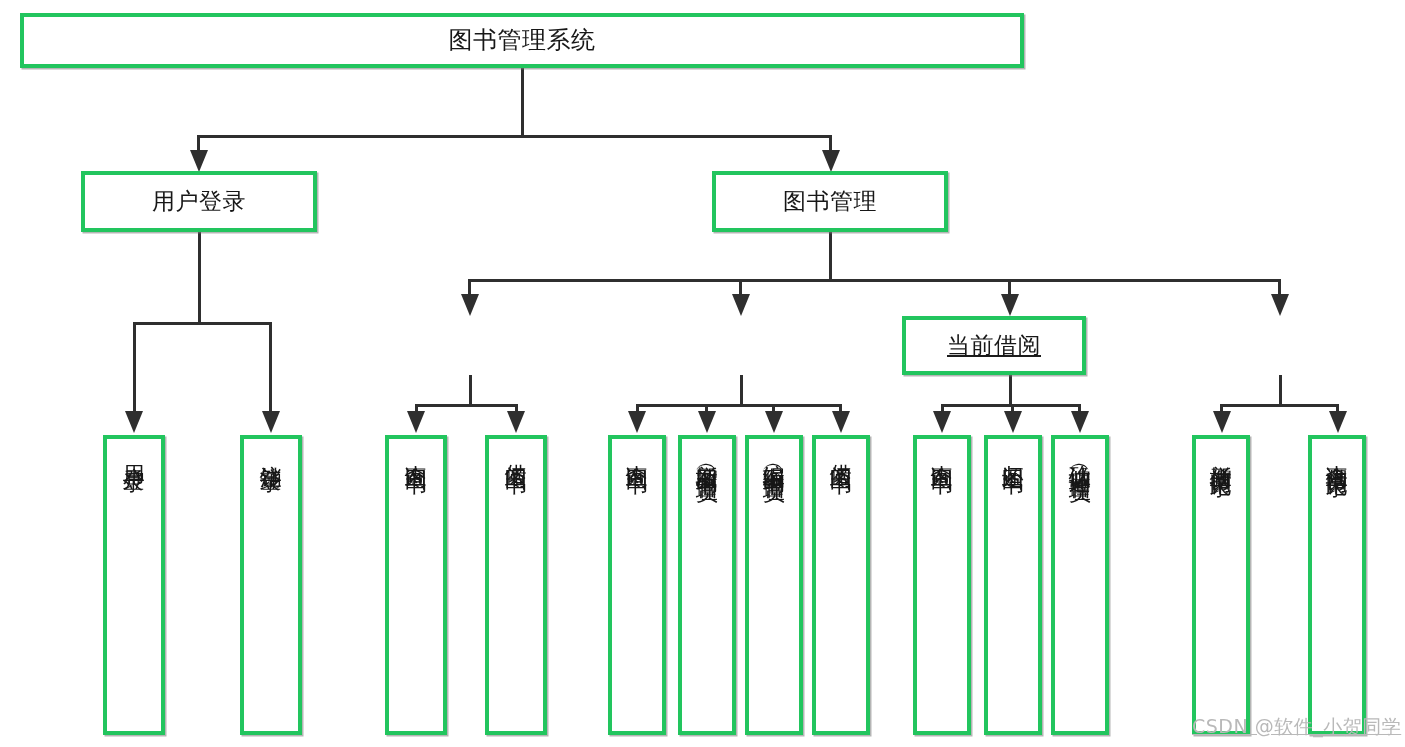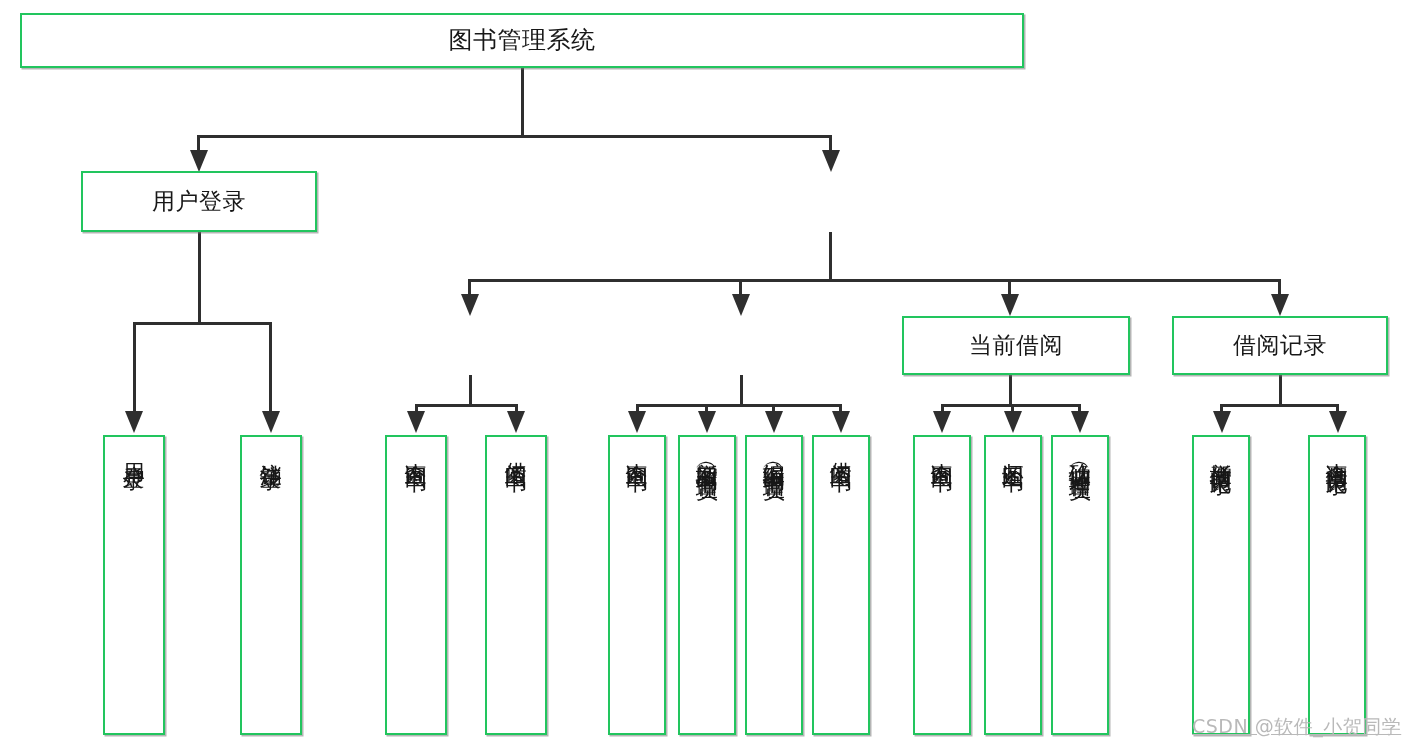--- a/index.html
+++ b/index.html
@@ -17,21 +17,21 @@
     width: 1405px;
     height: 747px;
     background: #ffffff;
     overflow: hidden;
   }
   
   .node {
     position: absolute;
     box-sizing: border-box;
     background: #ffffff;
-    border: 2px solid #22c55e;
+    border: 4px solid #22c55e;
     box-shadow: 1.5px 1.5px 0 0 rgba(120,120,120,0.55);
     display: flex;
     align-items: center;
     justify-content: center;
     text-align: center;
   }
   .node .label {
     display: block;
     line-height: 1.18;
     letter-spacing: 0.5px;
@@ -147,26 +147,26 @@
   <div class="wire v" style="left:1336px; top:404px; height:12px;"></div>
   <div class="arrow" style="left:1329px; top:411px;"></div>
 
   <div class="node h root" style="left:20px; top:13px; width:1004px; height:55px;">
     <span class="label">图书管理系统</span>
   </div>
 
   <div class="node h" style="left:81px; top:171px; width:236px; height:61px;">
     <span class="label">用户登录</span>
   </div>
-
-  <div class="node h" style="left:902px; top:316px; width:228px; height:59px;">
+  <div class="node h" style="left:712px; top:171px; width:236px; height:61px;">
+    <span class="label">图书管理</span>
+  </div>
+
+  <div class="node h" style="left:902px; top:316px; width:184px; height:59px;text-decoration:underline;">
     <span class="label">当前借阅</span>
-  </div>
-  <div class="node h" style="left:1172px; top:316px; width:216px; height:59px;">
-    <span class="label">借阅记录</span>
   </div>
 
   <div class="node v" style="left:103px; top:435px; width:62px; height:300px;">
     <span class="label">用户登录</span>
   </div>
   <div class="node v" style="left:240px; top:435px; width:62px; height:300px;">
     <span class="label">注销登录</span>
   </div>
   <div class="node v" style="left:385px; top:435px; width:62px; height:300px;">
     <span class="label">查询图书</span>

